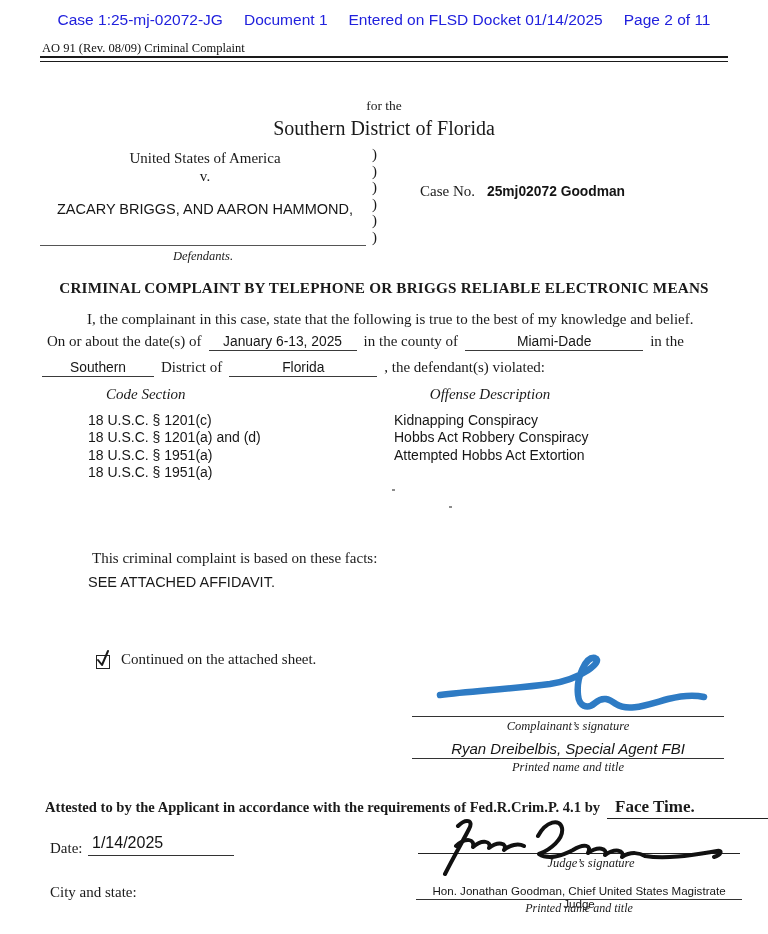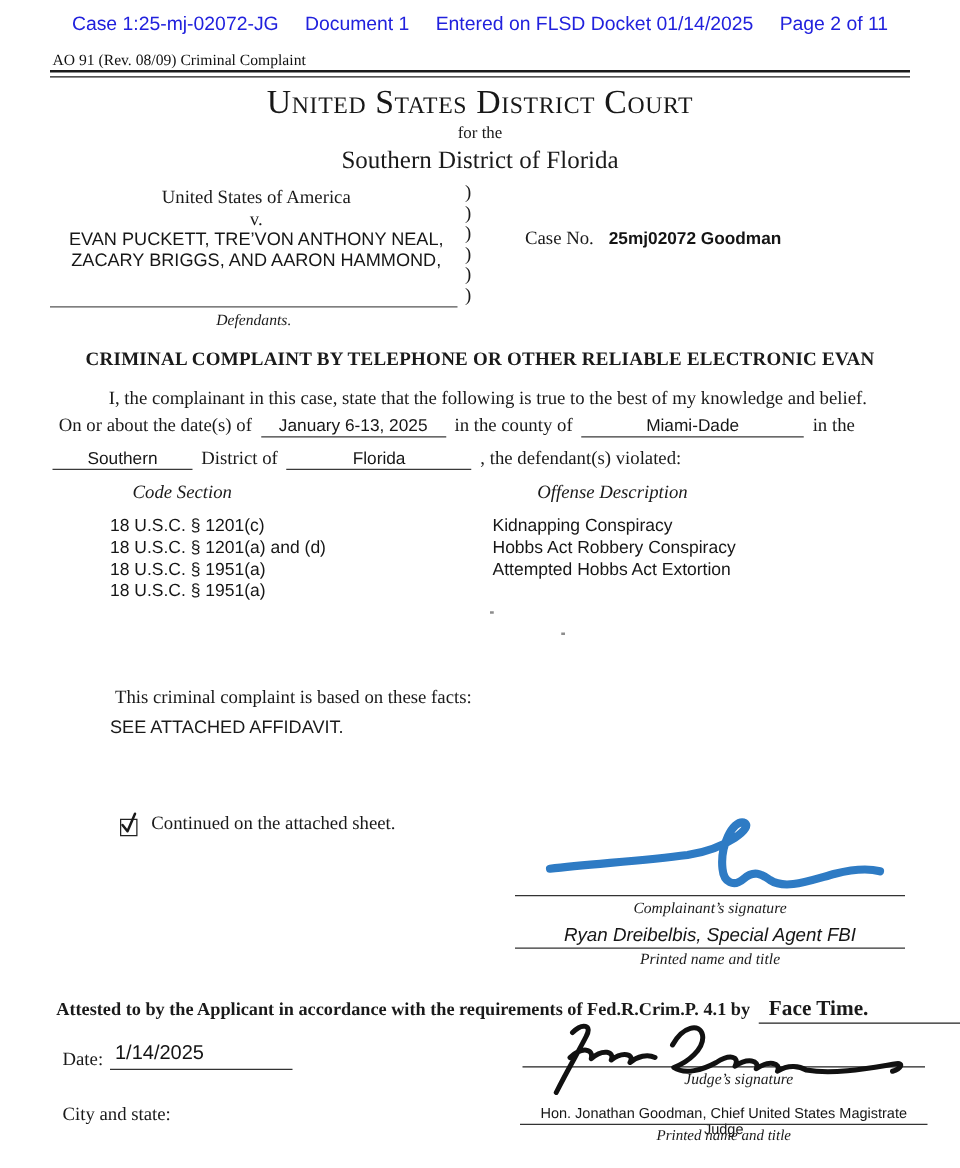--- a/index.html
+++ b/index.html
@@ -97,45 +97,43 @@
   <div class="abs docket">
     <span>Case 1:25-mj-02072-JG</span>
     <span>Document 1</span>
     <span>Entered on FLSD Docket 01/14/2025</span>
     <span>Page 2 of 11</span>
   </div>
 
   <div class="abs form-id">AO 91 (Rev. 08/09) Criminal Complaint</div>
   <div class="abs top-rule"></div>
 
-  <div class="abs court-title center">United States District Court</div>
   <div class="abs for-the center">for the</div>
   <div class="abs district center">Southern District of Florida</div>
 
   <div class="abs cap-left plaintiff center">United States of America</div>
   <div class="abs cap-left versus center">v.</div>
-  <div class="abs cap-left def1 center sans">EVAN PUCKETT, TRE’VON ANTHONY NEAL,</div>
   <div class="abs cap-left def2 center sans">ZACARY BRIGGS, AND AARON HAMMOND,</div>
   <div class="abs def-line"></div>
   <div class="abs def-label center it">Defendants.</div>
 
   <div class="abs parens">
     <div>)</div>
     <div>)</div>
     <div>)</div>
     <div>)</div>
     <div>)</div>
     <div>)</div>
   </div>
 
   <div class="abs caseno">
     <span>Case No.</span><span class="val">25mj02072 Goodman</span>
   </div>
 
-  <div class="abs complaint-title center">CRIMINAL COMPLAINT BY TELEPHONE OR OTHER RELIABLE ELECTRONIC EVAN</div>
+  <div class="abs complaint-title center">CRIMINAL COMPLAINT BY TELEPHONE OR BRIGGS RELIABLE ELECTRONIC MEANS</div>
   <div class="abs intro">I, the complainant in this case, state that the following is true to the best of my knowledge and belief.</div>
 
   <div class="abs fill-line line1">
     <span>On or about the date(s) of</span>
     <span class="field f-date">January 6-13, 2025</span>
     <span>in the county of</span>
     <span class="field f-county">Miami-Dade</span>
     <span>in the</span>
   </div>
 

